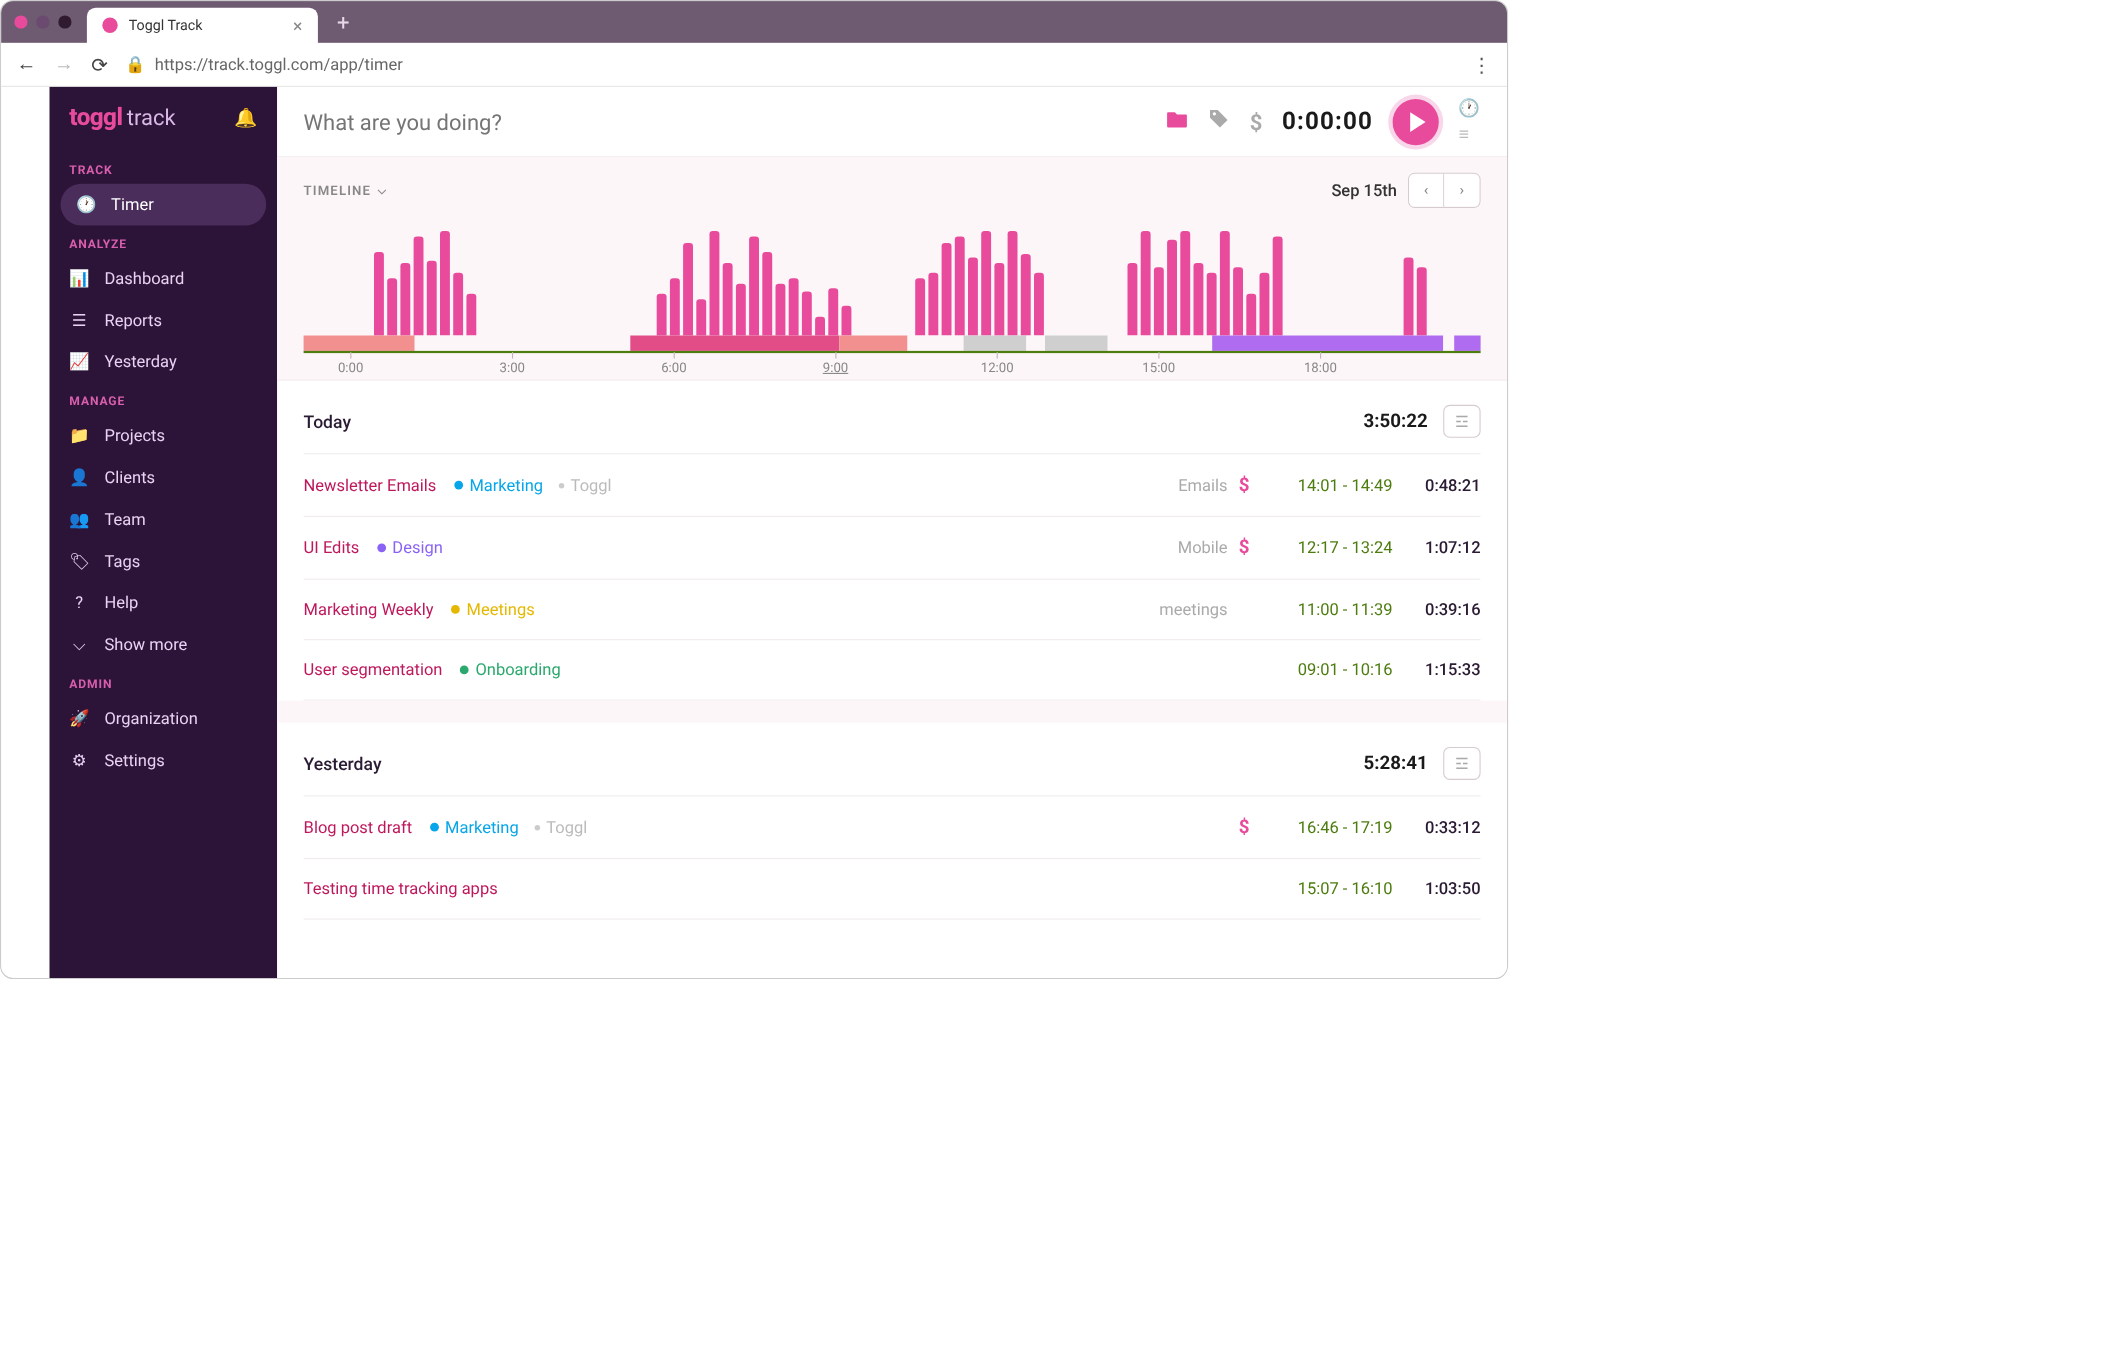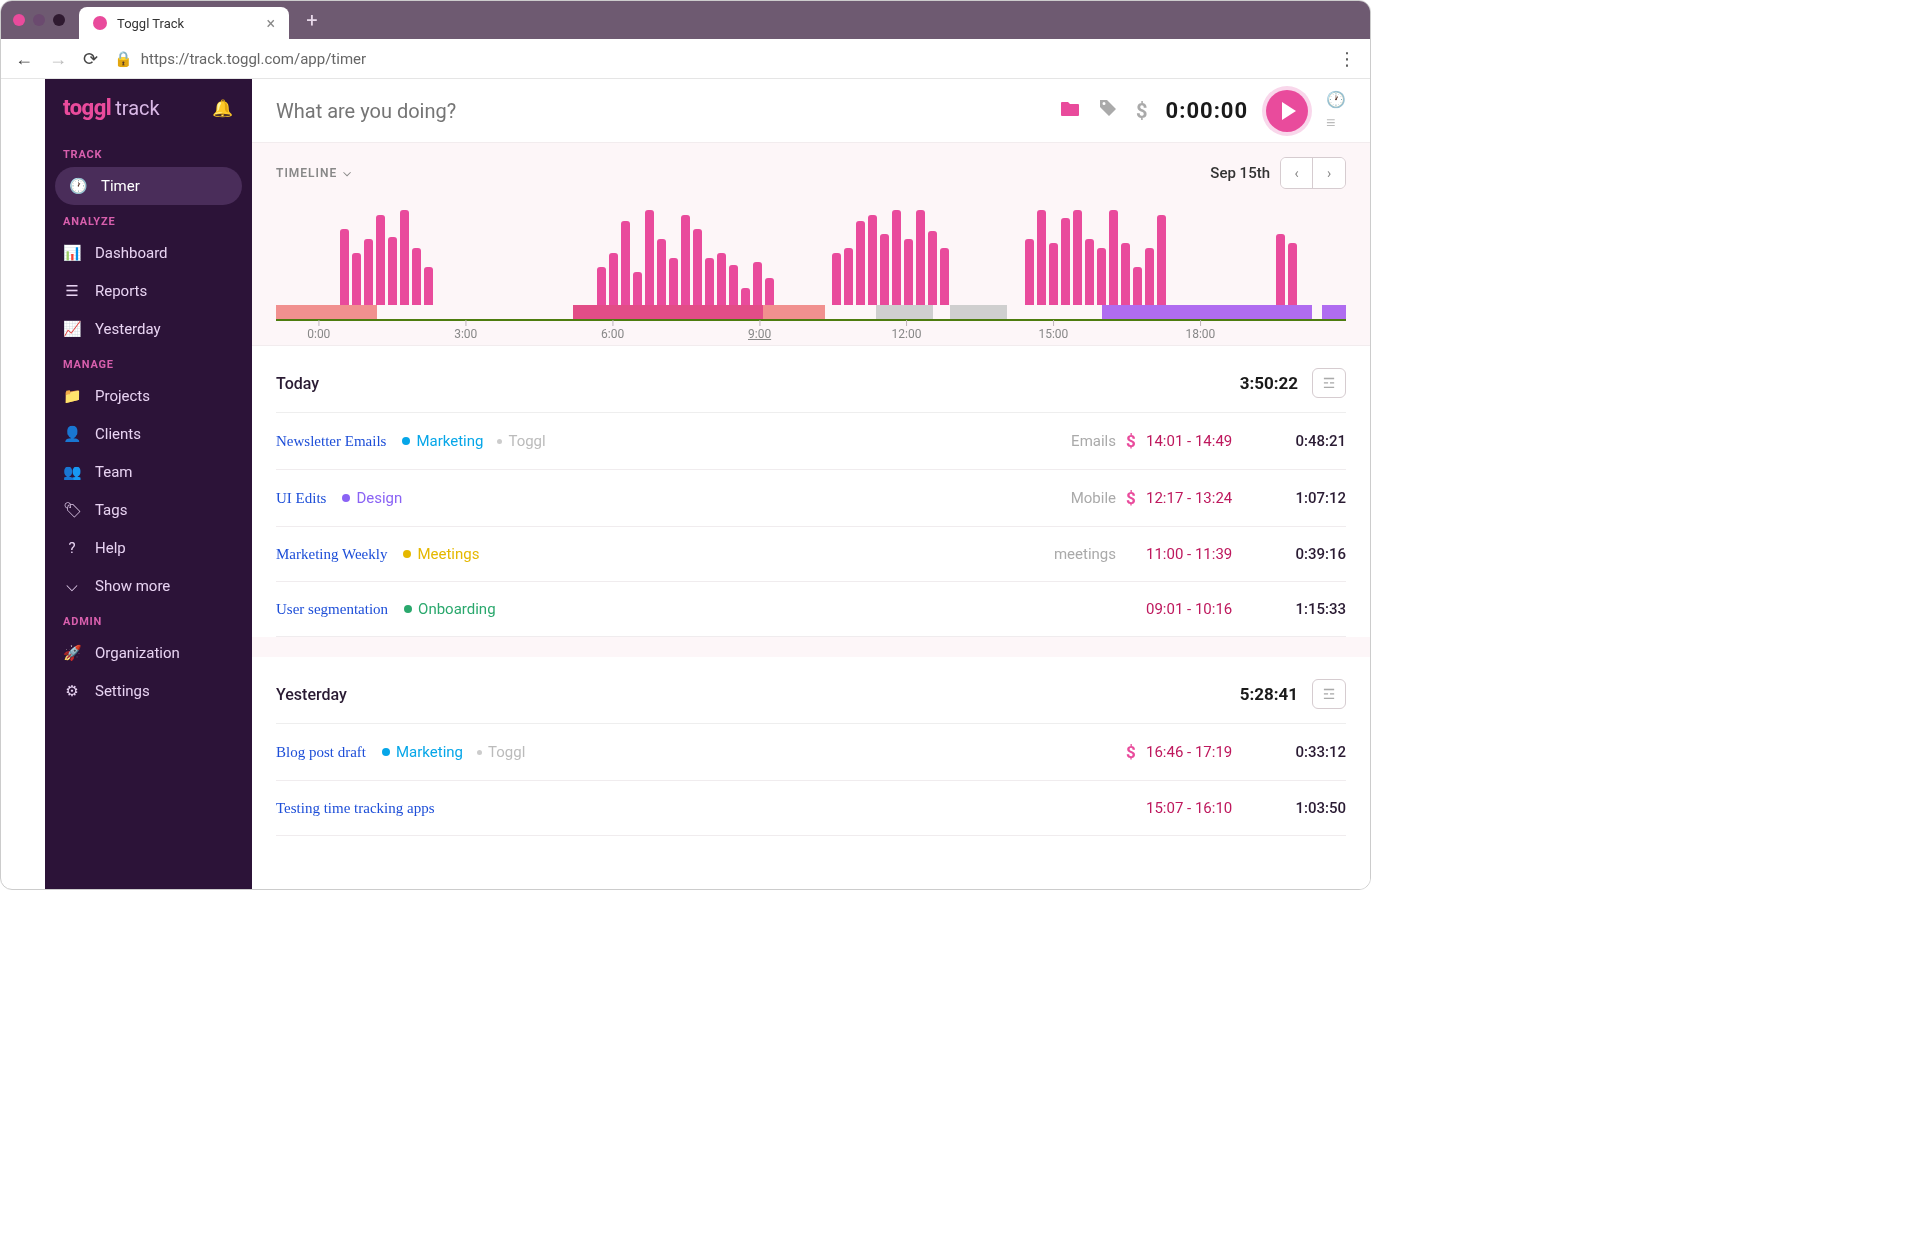--- a/index.html
+++ b/index.html
@@ -50,28 +50,28 @@
 .seg{height:14px;}
 .ticks{height:26px;position:relative;border-top:2px solid #4d7c0f;margin-top:0;}
 .tick{position:absolute;top:0;font-size:12px;color:#888;transform:translateX(-50%);padding-top:6px;}
 .tick::before{content:"";position:absolute;left:50%;top:-1px;height:6px;border-left:1px solid #bfb5b9;}
 .day-sec{padding:0 24px;}
 .day-hdr{display:flex;align-items:center;justify-content:space-between;padding:22px 0 14px;border-bottom:1px solid #eee;}
 .day-name{font-size:16px;color:#2a1b33;font-weight:500;}
 .day-total{font-size:17px;font-weight:700;color:#1a1a1a;}
 .bulk{width:34px;height:30px;border:1px solid #d6ccd0;border-radius:6px;display:flex;align-items:center;justify-content:center;color:#aaa;margin-left:14px;font-size:14px;}
 .entry{display:flex;align-items:center;padding:18px 0;border-bottom:1px solid #f0ecee;font-size:15px;}
-.e-desc{color:#1d4ed8;margin-right:16px;font-family:Liberation Serif, serif;}
+.e-desc{color:#be185d;margin-right:16px;}
 .proj{display:flex;align-items:center;gap:6px;margin-right:14px;}
 .pdot{width:8px;height:8px;border-radius:50%;}
 .client{color:#bbb;display:flex;align-items:center;gap:6px;}
 .cdot{width:5px;height:5px;border-radius:50%;background:#ccc;}
 .e-tag{margin-left:auto;color:#aaa;font-size:15px;min-width:70px;text-align:right;}
 .bill{width:30px;text-align:center;color:#e94b9c;font-weight:700;font-size:17px;}
-.e-range{width:120px;color:#be185d;}
+.e-range{width:120px;text-align:right;color:#4d7c0f;}
 .e-dur{width:80px;text-align:right;color:#2a1b33;font-weight:500;}
 .spacer{height:20px;background:#fdf6f8;margin:0 -24px;}
 </style>
 </head>
 <body>
 
 <div class="chrome-top">
   <div class="traffic">
     <div class="dot r"></div>
     <div class="dot y"></div>

